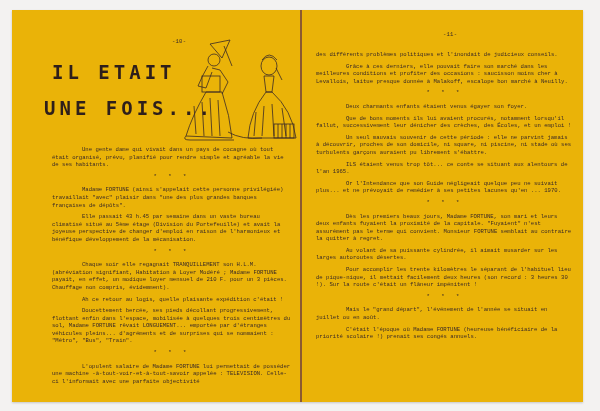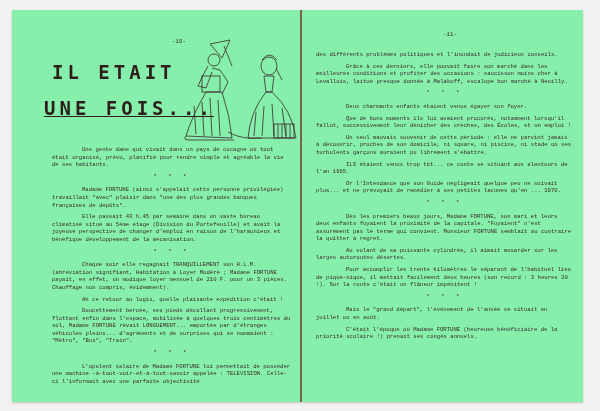--- a/index.html
+++ b/index.html
@@ -9,21 +9,21 @@
       height: 411px;
       background: #f3f2f1;
       overflow: hidden;
     }
     .spread {
       position: absolute;
       left: 12px;
       top: 10px;
       width: 571px;
       height: 392px;
-      background: #86efac;
+      background: #eab308;
       box-shadow: 0 1px 2px rgba(0,0,0,0.18);
     }
     .spine {
       position: absolute;
       left: 288px;
       top: 0;
       width: 2px;
       height: 392px;
       background: #7a4a38;
       opacity: 0.85;
@@ -52,21 +52,21 @@
       position: absolute;
       left: 40px;
       top: 44px;
       font-family: "DejaVu Sans Mono", "Liberation Mono", monospace;
       font-weight: bold;
       font-size: 19px;
       line-height: 36px;
       letter-spacing: 4px;
       color: #2e1f1b;
     }
-    .title .l2 { display: block; margin-left: -8px; text-decoration: underline; }
+    .title .l2 { display: block; margin-left: -8px; }
 
     .illustration {
       position: absolute;
       left: 160px;
       top: 26px;
       width: 130px;
       height: 108px;
     }
 
     .text-block {

